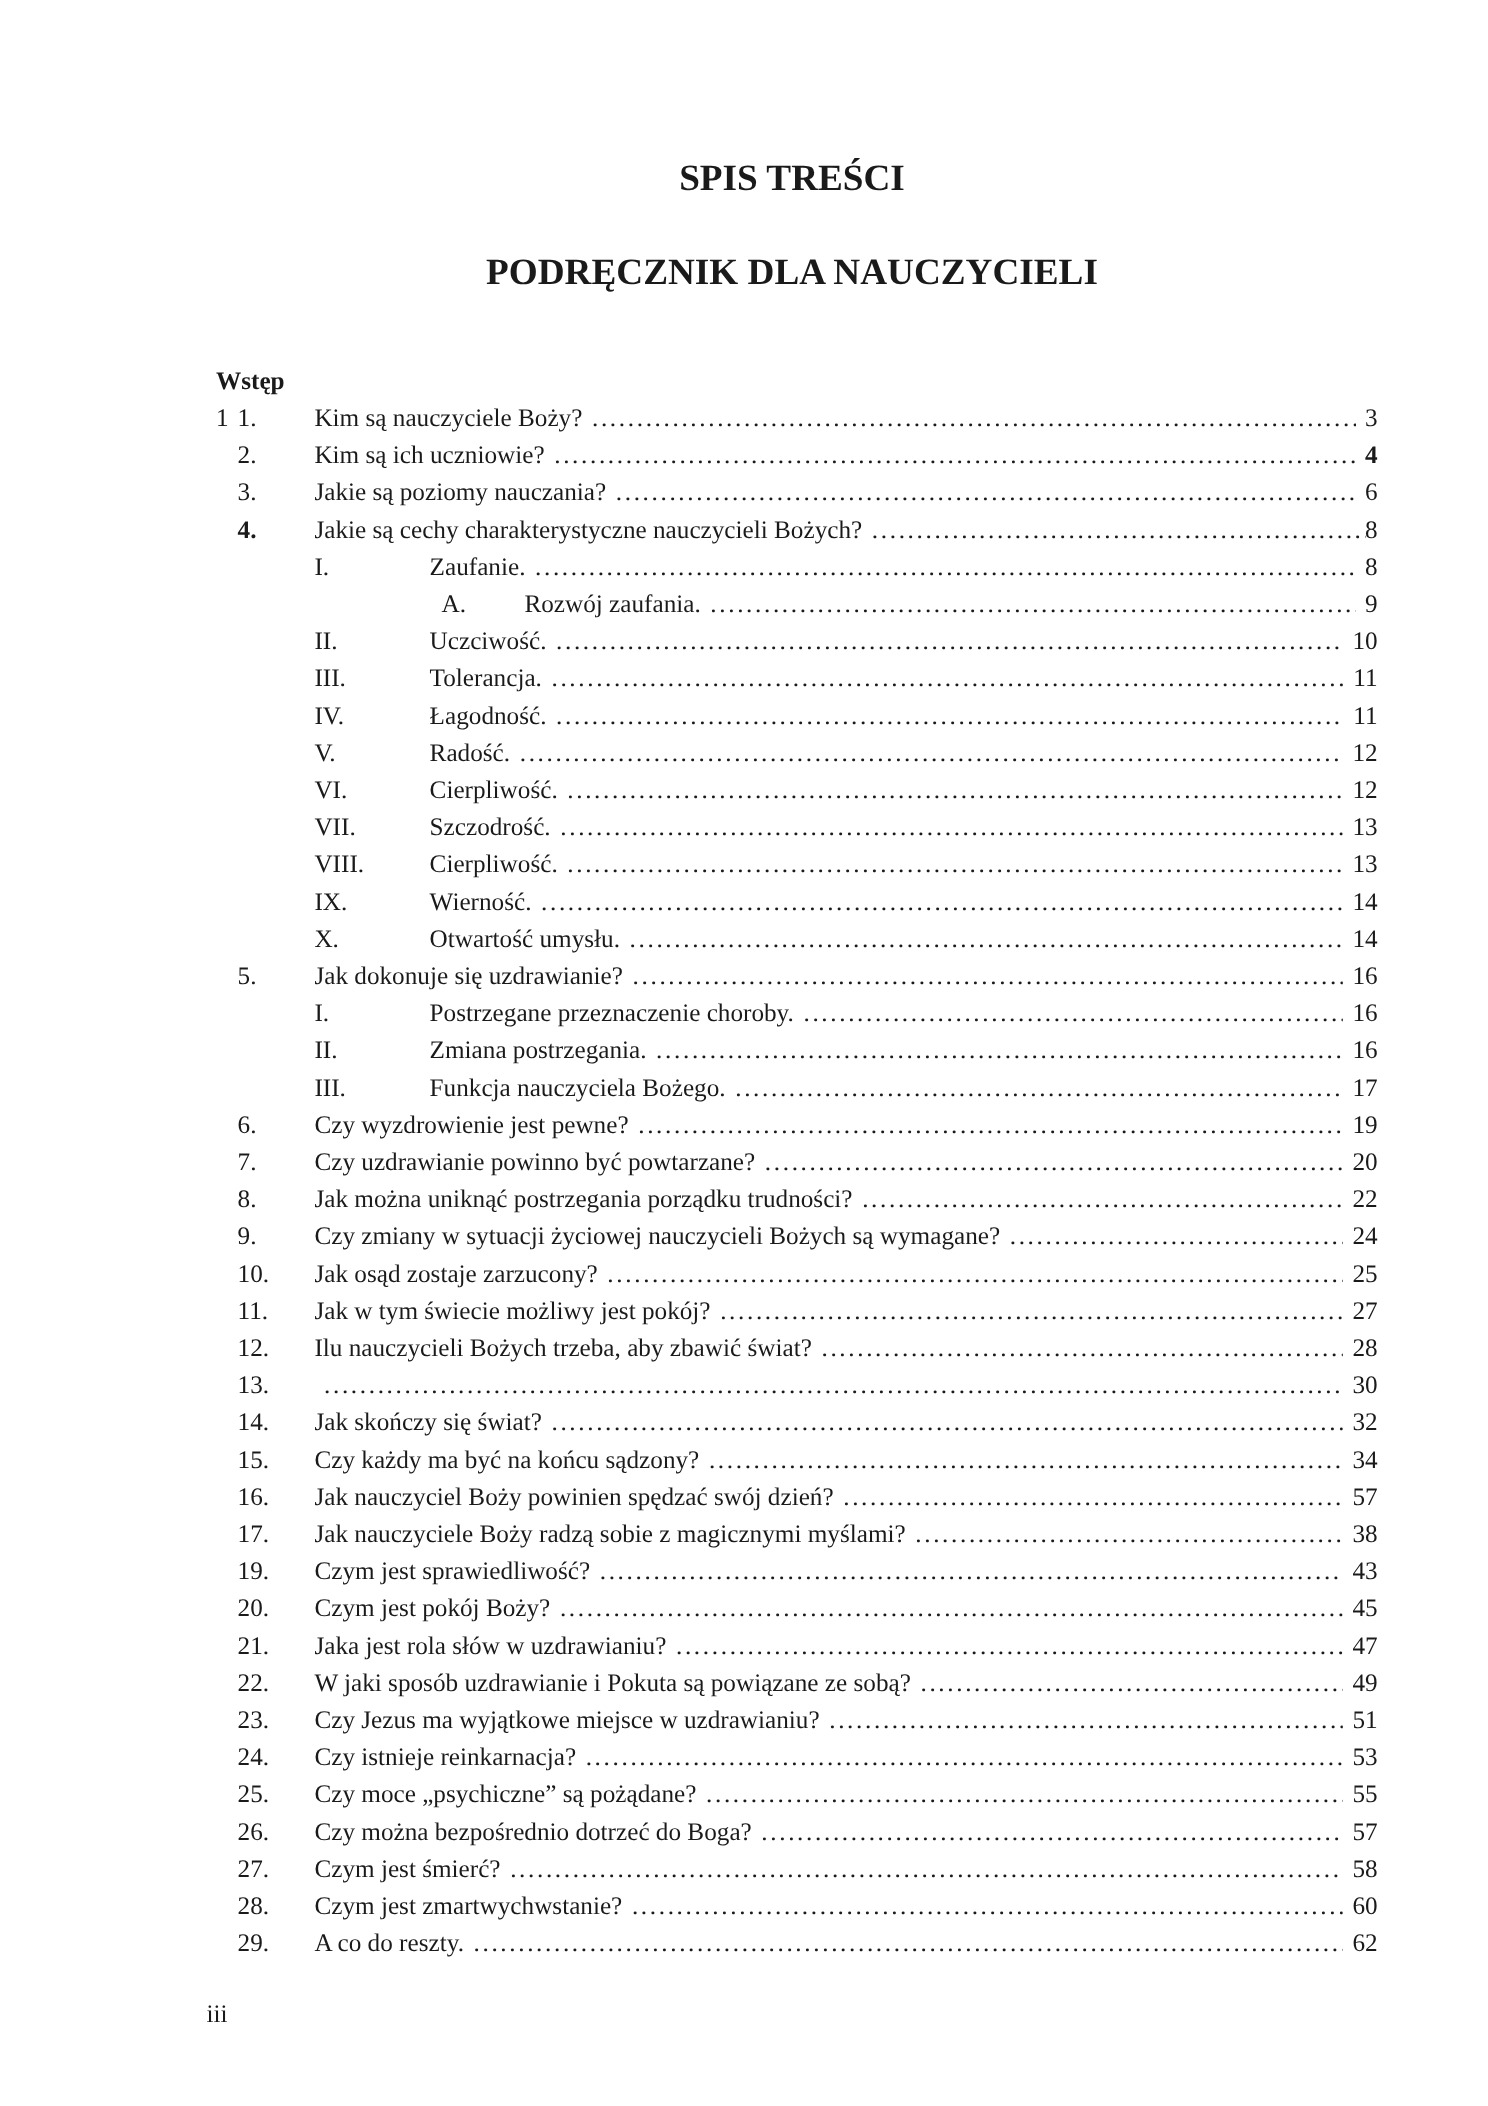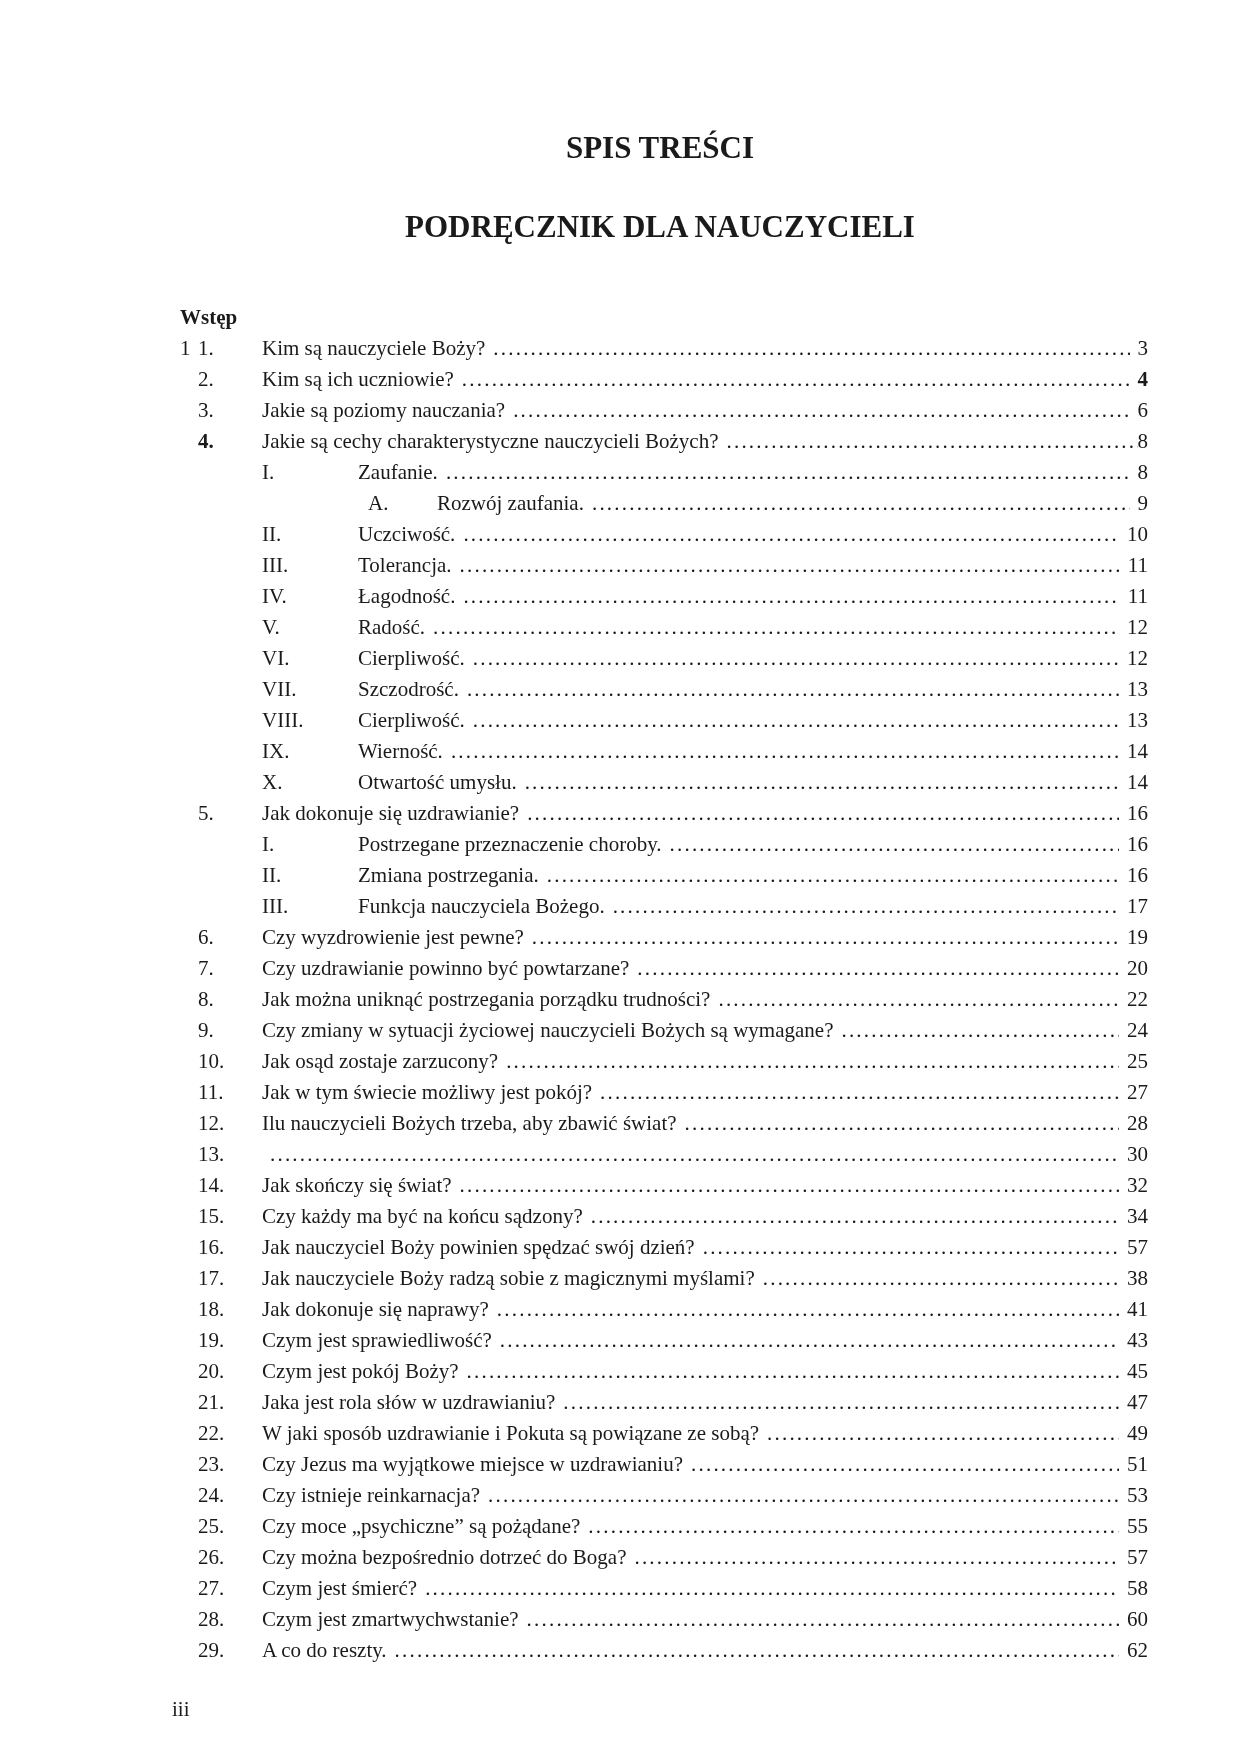--- a/index.html
+++ b/index.html
@@ -258,26 +258,20 @@
     <span class="leader"></span>
     <span class="page">57</span>
   </div>
       <div class="row lvl1">
     <span class="num">17.</span>
     <span class="txt">Jak nauczyciele Boży radzą sobie z magicznymi myślami?</span>
     <span class="leader"></span>
     <span class="page">38</span>
   </div>
       <div class="row lvl1">
-    <span class="num">18.</span>
-    <span class="txt">Jak dokonuje się naprawy?</span>
-    <span class="leader"></span>
-    <span class="page">41</span>
-  </div>
-      <div class="row lvl1">
     <span class="num">19.</span>
     <span class="txt">Czym jest sprawiedliwość?</span>
     <span class="leader"></span>
     <span class="page">43</span>
   </div>
       <div class="row lvl1">
     <span class="num">20.</span>
     <span class="txt">Czym jest pokój Boży?</span>
     <span class="leader"></span>
     <span class="page">45</span>

